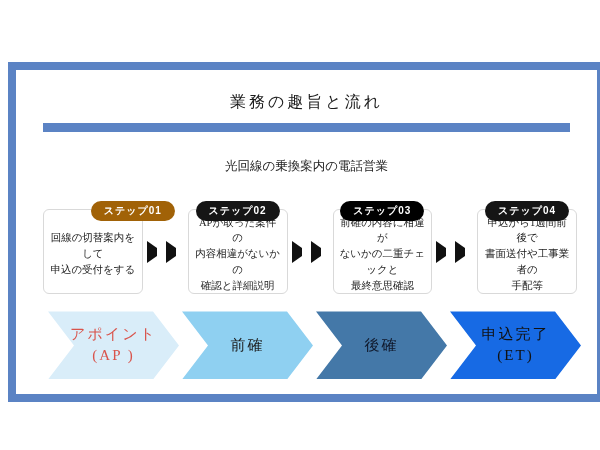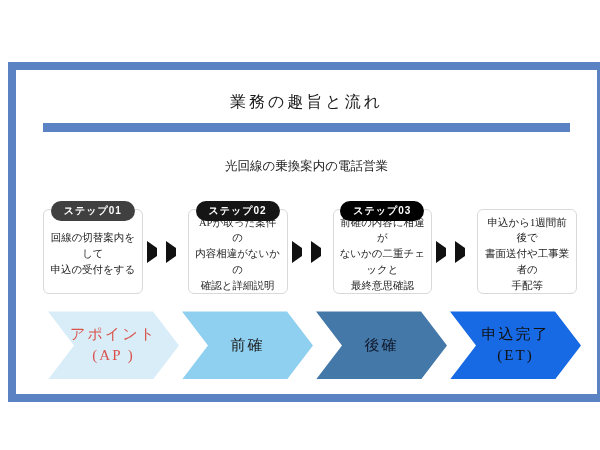--- a/index.html
+++ b/index.html
@@ -46,21 +46,21 @@
 
     <div class="title">業務の趣旨と流れ</div>
     <div class="title-bar" style="background-color: rgb(91, 131, 196);"></div>
 
     <div class="intro">
       <div>光回線の乗換案内の電話営業</div>
     </div>
 
     <div class="steps-row">
       <div class="step-card">
-        <div class="badge" style="background-color: #404040;">ステップ01</div>
+        <div class="badge" style="background-color: #a16207; margin-left: 40px;">ステップ01</div>
         <div class="card-text">回線の切替案内をして
 申込の受付をする</div>
       </div>
       <div class="arrow-sep">
         <span class="tri"></span>
         <span class="tri"></span>
       </div>
       <div class="step-card">
         <div class="badge" style="background-color: rgb(21, 21, 21);">ステップ02</div>
         <div class="card-text">APが取った案件の
@@ -75,20 +75,21 @@
         <div class="badge" style="background-color: #000000;">ステップ03</div>
         <div class="card-text">前確の内容に相違が
 ないかの二重チェックと
 最終意思確認</div>
       </div>
       <div class="arrow-sep">
         <span class="tri"></span>
         <span class="tri"></span>
       </div>
       <div class="step-card">
+        <div class="badge" style="background-color: rgb(21, 21, 21);">ステップ04</div>
         <div class="card-text">申込から1週間前後で
 書面送付や工事業者の
 手配等</div>
       </div>
     </div>
 
     <div class="flow-row">
       <div class="chev" style="background-color: rgb(217, 237, 249); align-items: center;">
         <div class="chev-label" style="color: rgb(217, 83, 75);">アポイント
 (AP )</div>

